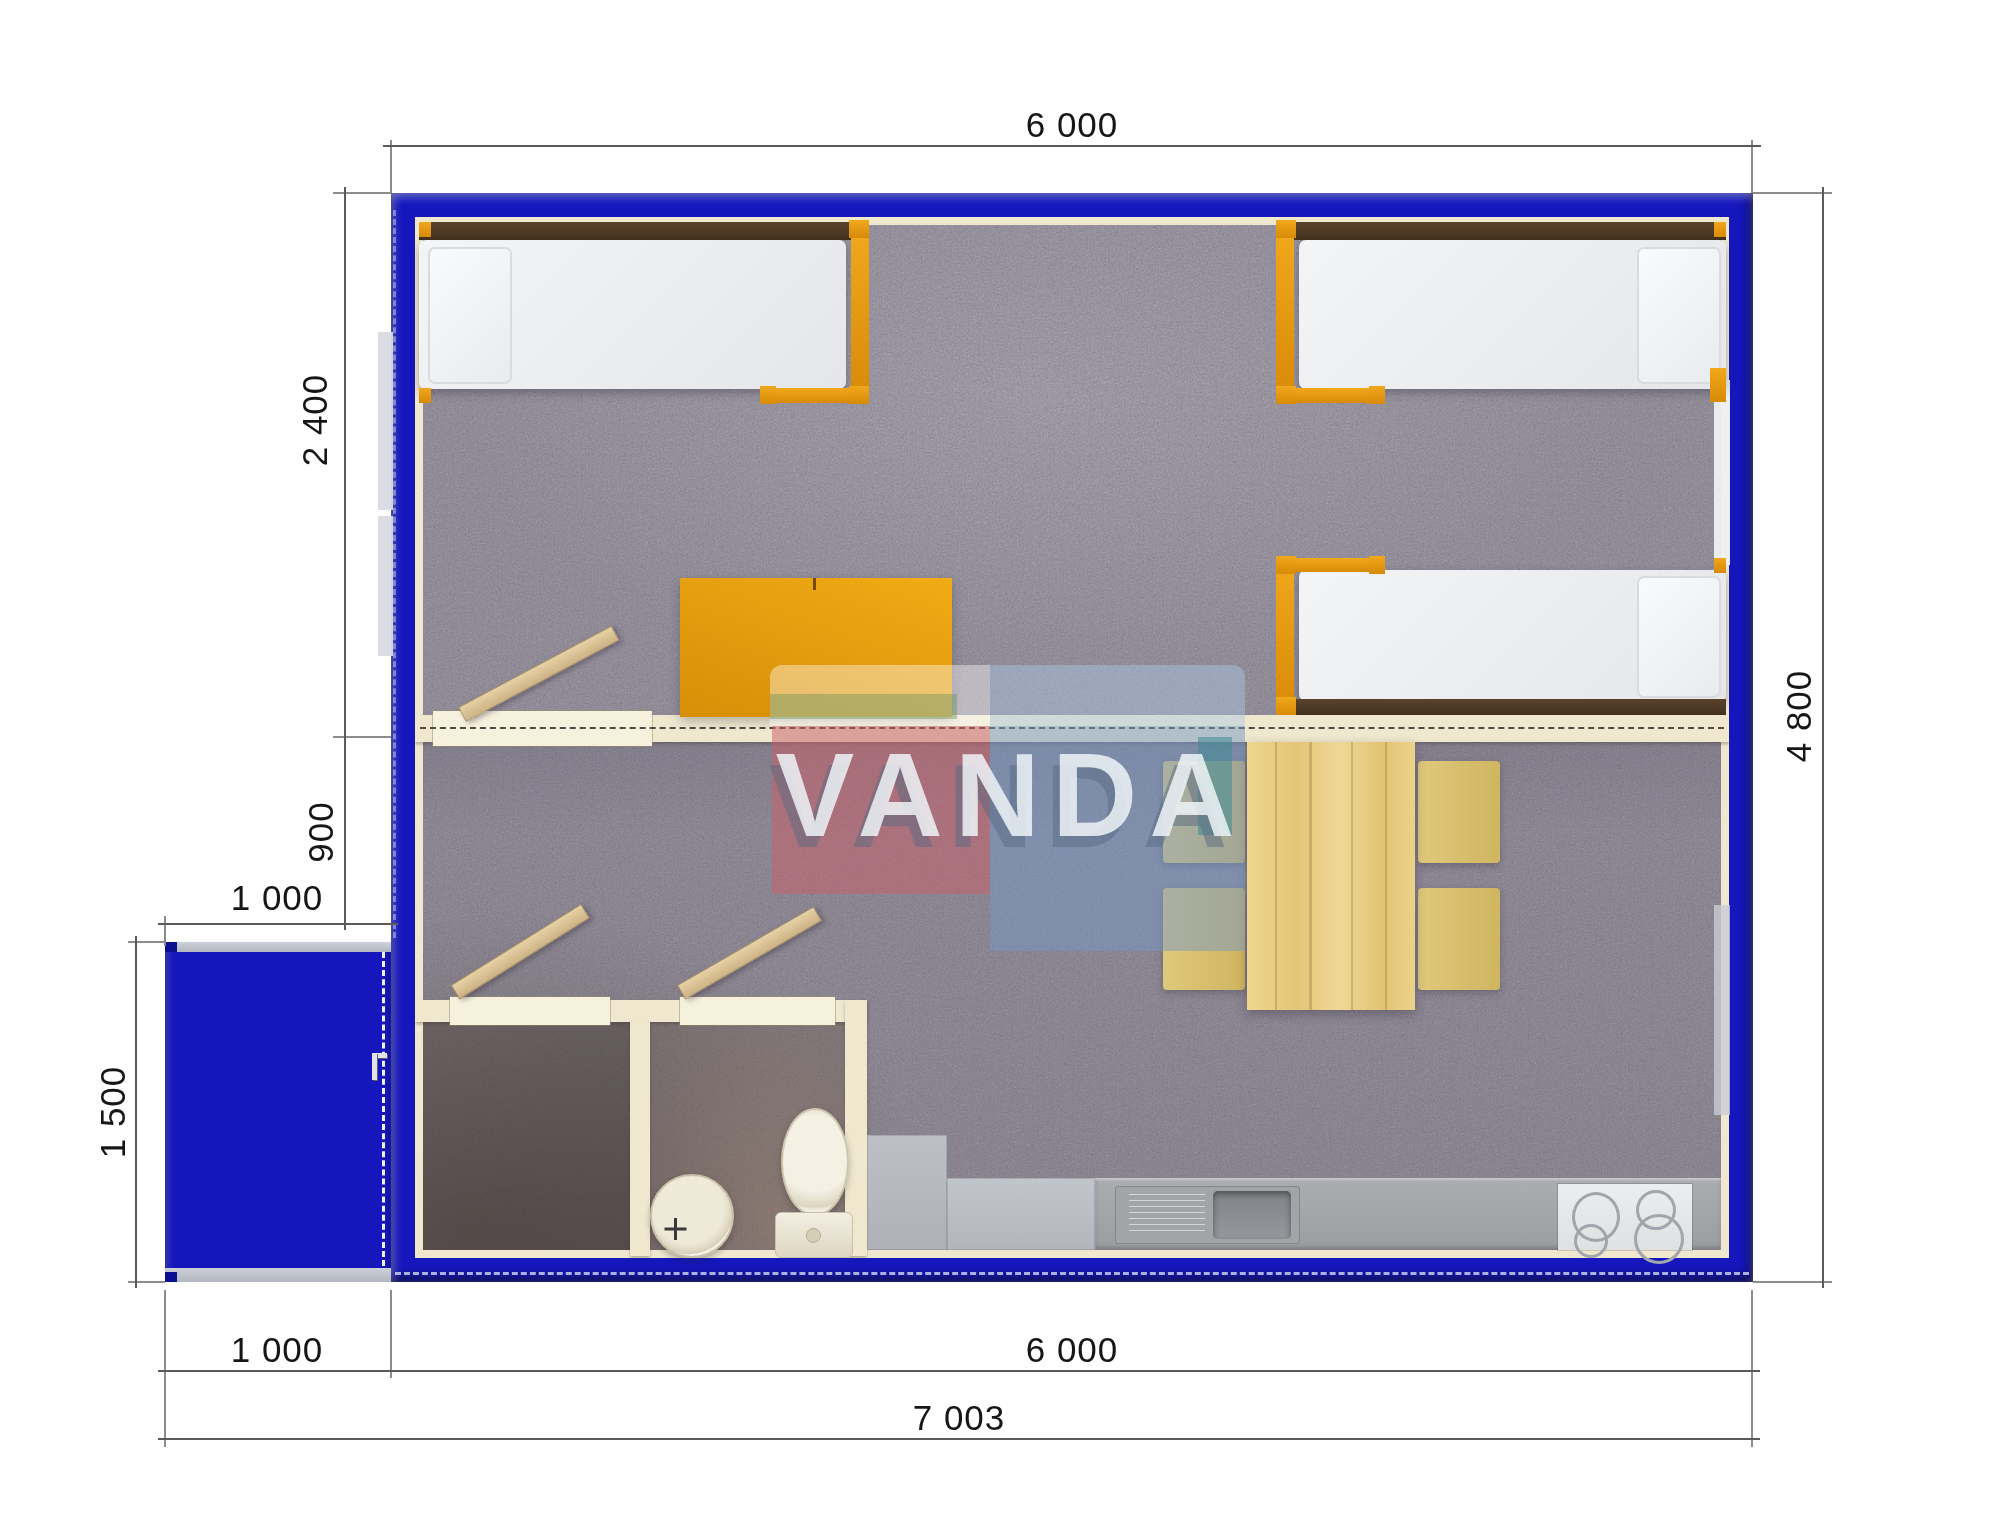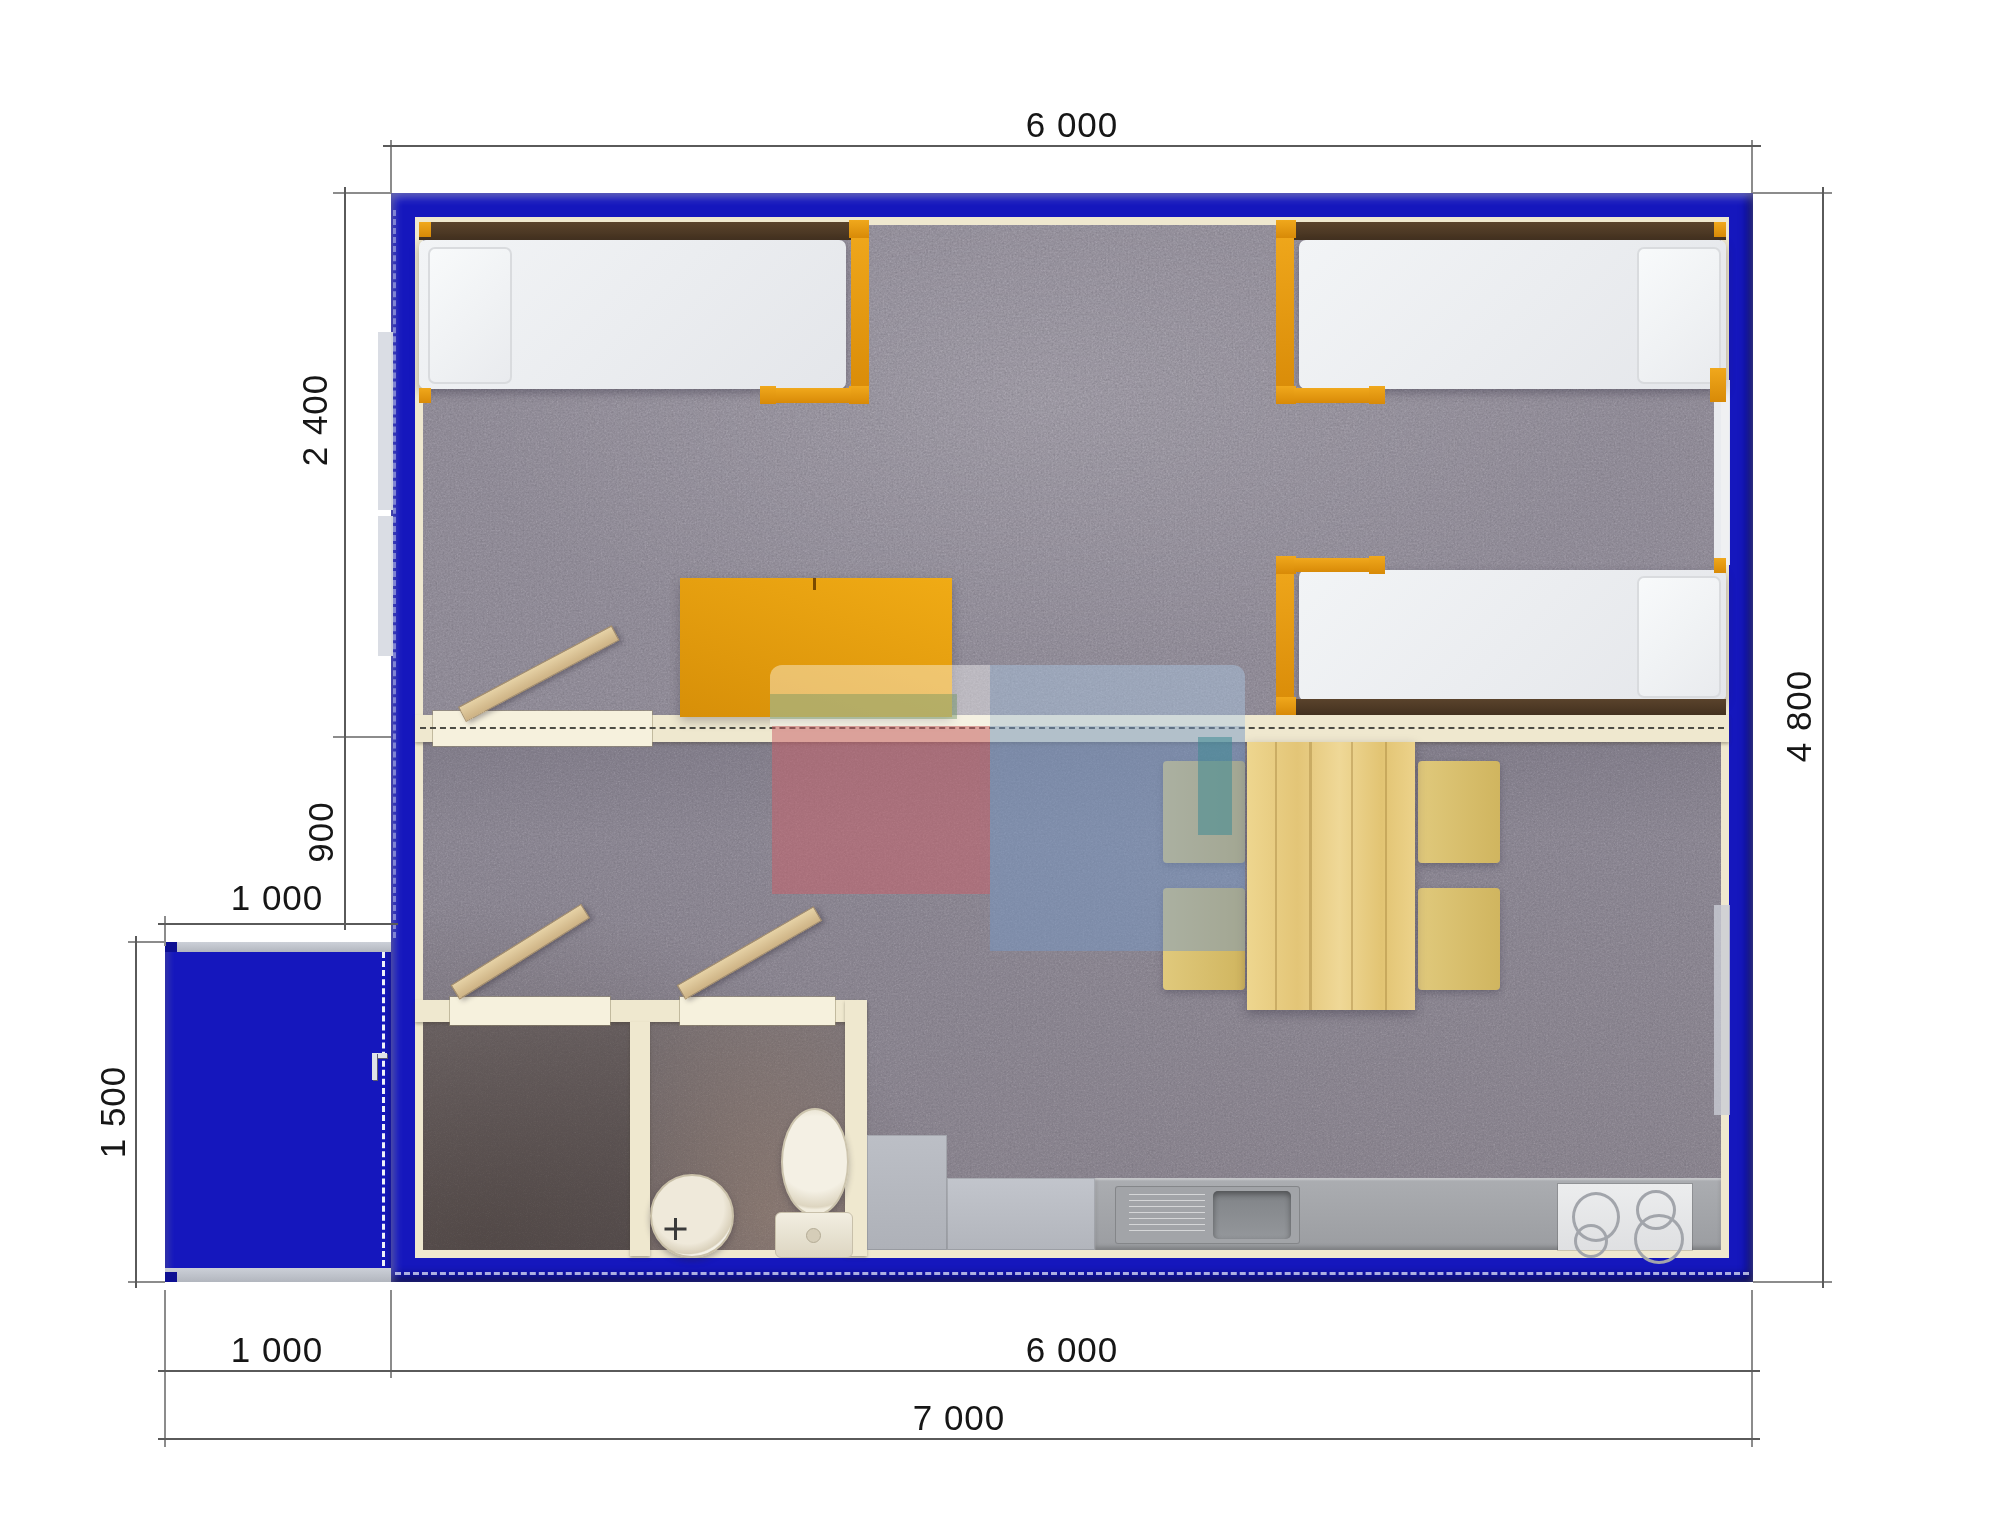--- a/index.html
+++ b/index.html
@@ -243,20 +243,21 @@
     <div class="bar-h"></div>
       <div class="bar-v"></div>
   </div>
 
   <div class="wm" style="left:770px;top:665px;width:220px;height:61px;background:rgba(255,255,255,.40);border-radius:12px 0 0 0;"></div>
   <div class="wm" style="left:990px;top:665px;width:255px;height:61px;background:rgba(170,200,228,.45);border-radius:0 12px 0 0;"></div>
   <div class="wm" style="left:770px;top:694px;width:187px;height:25px;background:rgba(105,145,90,.42);"></div>
   <div class="wm" style="left:772px;top:726px;width:218px;height:168px;background:rgba(202,96,106,.52);"></div>
   <div class="wm" style="left:990px;top:726px;width:255px;height:225px;background:rgba(118,152,198,.50);"></div>
   <div class="wm" style="left:1198px;top:737px;width:34px;height:98px;background:rgba(64,138,148,.55);"></div>
+  <div class="wm-text">VANDA</div>
 
   <div class="extline v" style="left:390px;top:140px;height:53px;"></div>
   <div class="extline v" style="left:1751px;top:140px;height:53px;"></div>
   <div class="dimline h" style="left:383px;top:145px;width:1378px;"></div>
   <div class="dim-label" style="left:1072px;top:124px;">6 000</div>
 
   <div class="extline h" style="left:333px;top:192px;width:58px;"></div>
   <div class="extline h" style="left:333px;top:736px;width:58px;"></div>
   <div class="dimline v" style="left:344px;top:187px;height:743px;"></div>
   <div class="dim-label vert" style="left:314px;top:420px;">2 400</div>
@@ -276,15 +277,15 @@
   <div class="dimline v" style="left:1822px;top:187px;height:1101px;"></div>
   <div class="dim-label vert" style="left:1798px;top:716px;">4 800</div>
 
   <div class="extline v" style="left:164px;top:1290px;height:157px;"></div>
   <div class="extline v" style="left:390px;top:1290px;height:88px;"></div>
   <div class="extline v" style="left:1751px;top:1290px;height:157px;"></div>
   <div class="dimline h" style="left:158px;top:1370px;width:1602px;"></div>
   <div class="dim-label" style="left:277px;top:1349px;">1 000</div>
   <div class="dim-label" style="left:1072px;top:1349px;">6 000</div>
   <div class="dimline h" style="left:158px;top:1438px;width:1602px;"></div>
-  <div class="dim-label" style="left:959px;top:1417px;">7 000</div>
+  <div class="dim-label" style="left:959px;top:1417px;">7 003</div>
 
 </div>
 
 </body></html>

